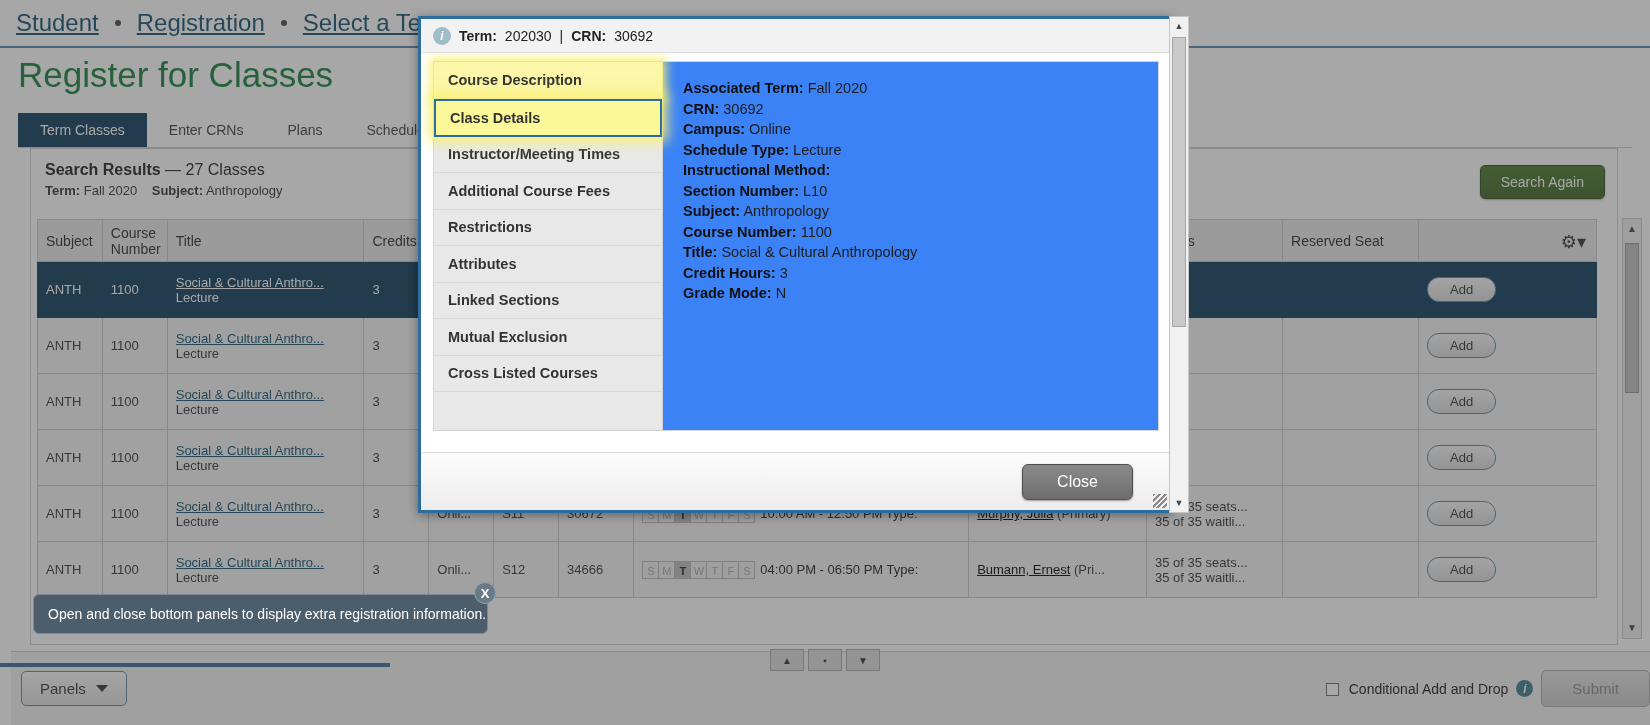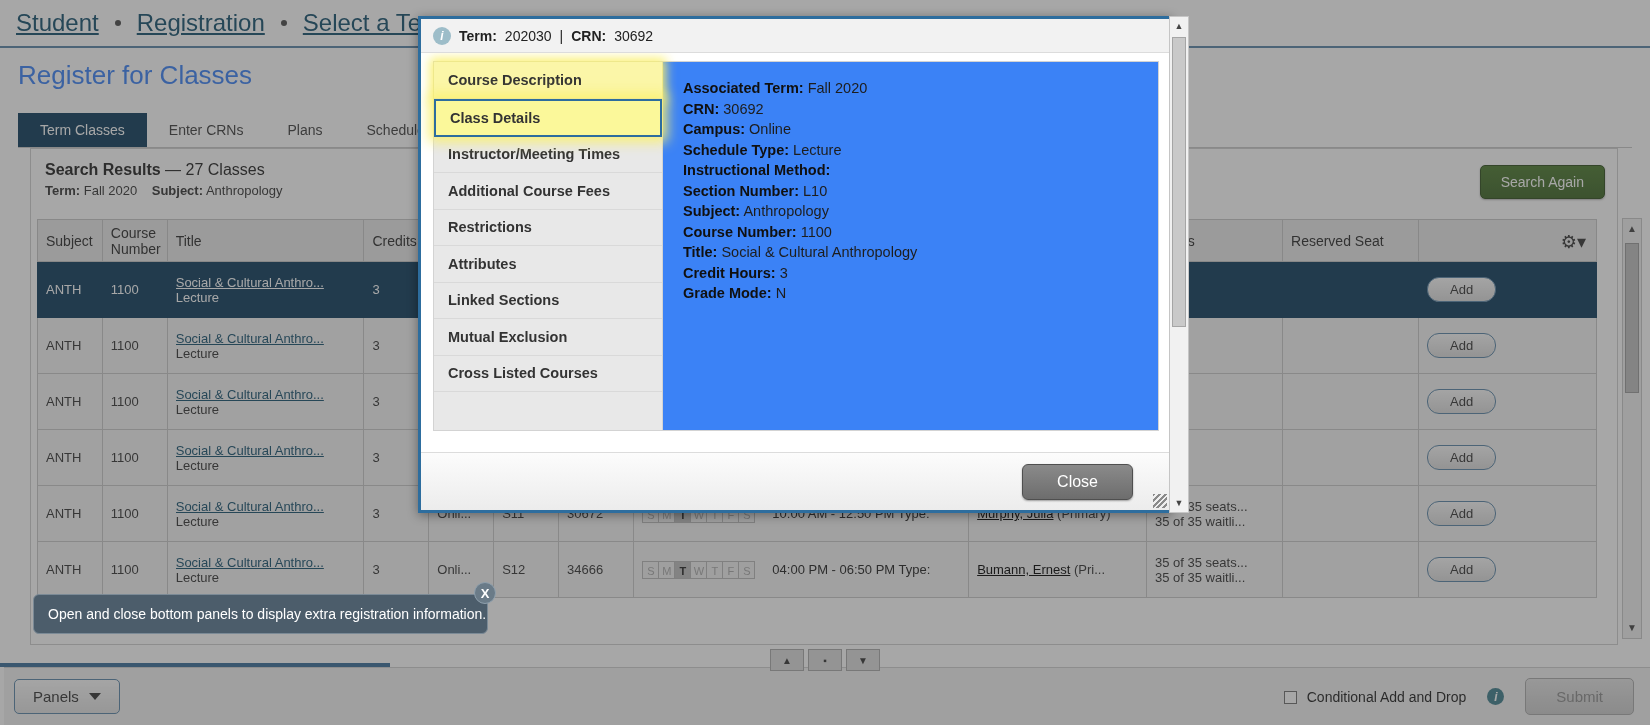--- a/index.html
+++ b/index.html
@@ -43,21 +43,21 @@
     margin: 0 6px;
   }
 
   
   .page-title-bar {
     position: absolute; top: 50px; left: 0; right: 0; height: 50px;
     background: #ffffff;
     display: flex; align-items: center; padding-left: 18px;
   }
   .page-title {
-    font-size: 26px; color: #3b82f6;
+    font-size: 35px; color: #15803d;
   }
 
   
   .tabs {
     position: absolute; top: 112px; left: 18px; right: 18px; height: 36px;
     display: flex; align-items: flex-end;
     border-bottom: 1px solid #c8c8c8;
   }
   .tab {
     padding: 9px 22px; font-size: 14px; color: #3d3d3d;
@@ -147,21 +147,21 @@
     padding: 4px 22px;
     cursor: pointer;
   }
   .daybox {
     display: inline-block; width: 17px; height: 18px; line-height: 18px;
     text-align: center; font-size: 11px;
     border: 1px solid #b9b9b9; background: #f0f0f0; color: #aaa;
     margin-right: -1px; vertical-align: middle;
   }
   .daybox.on { background: #bdbdbd; color: #222; font-weight: bold; }
-  .meet-txt { font-size: 13px; color: #222; margin-left: 18px; vertical-align: middle; text-align: center;}
+  .meet-txt { font-size: 13px; color: #222; margin-left: 6px; vertical-align: middle; text-align: center;}
   .inst-link { color: #000000; text-decoration: underline; }
 
   
   .vscroll {
     position: absolute; right: 8px; top: 218px; width: 20px; bottom: 86px;
     background: #f0f0f0; border: 1px solid #c8c8c8; z-index: 40;
   }
   .vscroll .thumb {
     position: absolute; top: 24px; left: 2px; right: 2px; height: 150px;
     background: #bfbfbf; border: 1px solid #9b9b9b;
@@ -179,38 +179,37 @@
     bottom: 54px; display: flex; align-items: center; gap: 4px; z-index: 40;
   }
   .pager .pbtn {
     width: 34px; height: 22px; background: #dcdcdc;
     border: 1px solid #a9a9a9; font-size: 10px; color: #333;
     display: flex; align-items: center; justify-content: center;
   }
 
   
   .bottom-bar {
-    position: absolute; left: 4px; right: 0; bottom: 0; height: 58px;
+    position: absolute; left: 11px; right: 0; bottom: 0; height: 74px;
     background: #f2f2f2; border-top: 1px solid #cfcfcf;
     display: flex; align-items: center;
   }
   .panels-btn {
     margin-left: 10px;
     background: linear-gradient(#fbfbfb,#e2e2e2);
     border: 1px solid #5a86a8; border-radius: 5px;
     font-size: 15px; color: #333; padding: 8px 18px;
     display: flex; align-items: center; gap: 10px; cursor: pointer;
   }
   .caret-down {
     width: 0; height: 0; border-left: 6px solid transparent;
     border-right: 6px solid transparent; border-top: 7px solid #333;
   }
   .bottom-right {
-    margin-left: auto; display: flex; align-items: center; gap: 21px;
-    margin-right: 16px;
+    margin-left: auto; display: flex; align-items: center; gap: 8px;
     justify-content: space-between;
   }
   .cond-label { font-size: 14px; color: #1b1b1b; }
   .chk {
     width: 13px; height: 13px; border: 1px solid #707070; background: #fff;
     display: inline-block; vertical-align: middle; margin-right: 6px;
   }
   .info-dot {
     width: 17px; height: 17px; border-radius: 50%;
     background: #3f7f8c; color: #fff; font-size: 12px; font-weight: bold;

